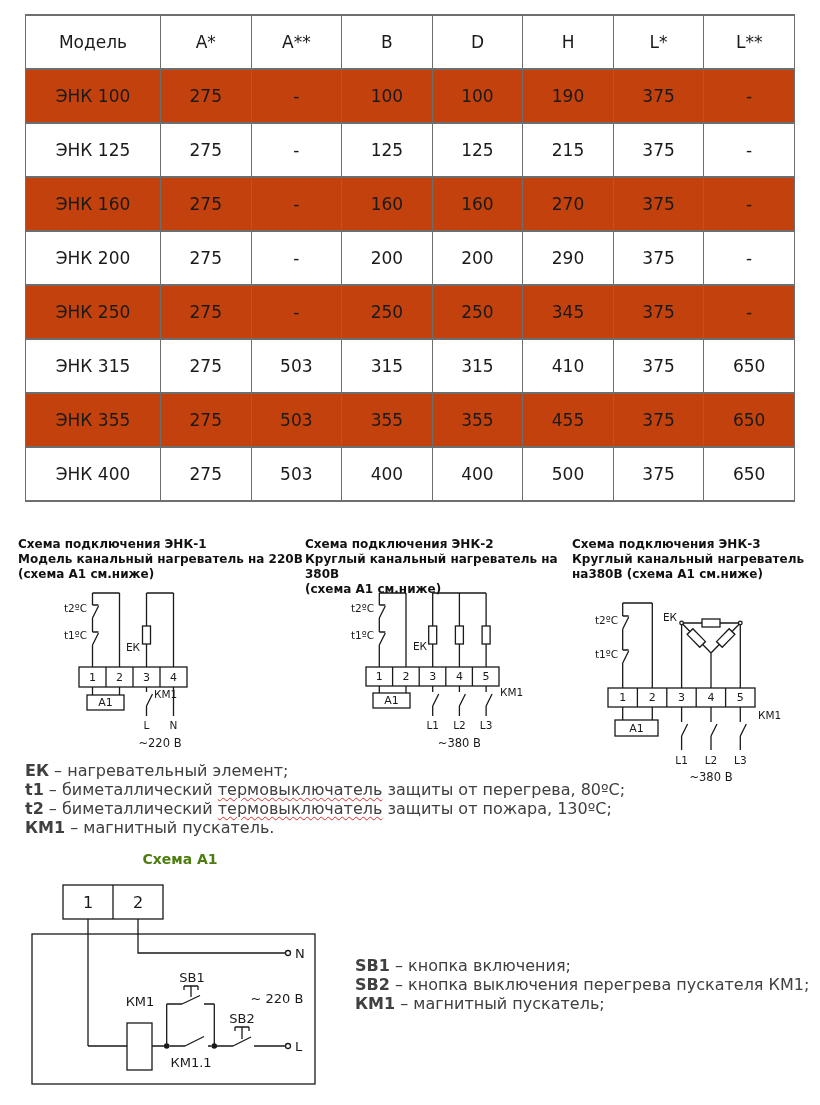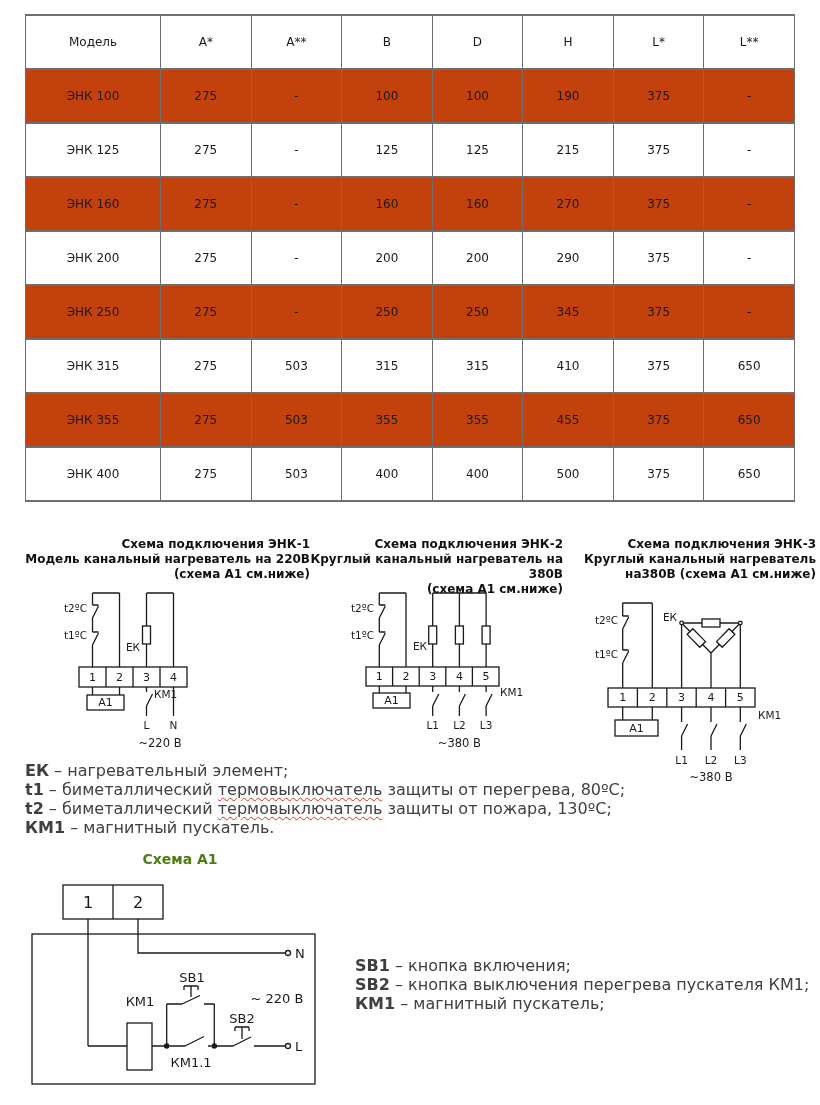--- a/index.html
+++ b/index.html
@@ -1,29 +1,29 @@
 <!DOCTYPE html>
 <html><head>
 <meta charset="utf-8">
 <style>
   * { margin:0; padding:0; box-sizing:border-box; }
   body { font-family:"DejaVu Sans","Liberation Sans",sans-serif; background:#fff; }
   #page { position:relative; width:820px; height:1105px; background:#fff; overflow:hidden; color:#1a1a1a; }
 
   
-  .dim-table { position:absolute; left:25px; top:14px; border-collapse:collapse; table-layout:fixed; width:770px; font-size:12px; }
+  .dim-table { position:absolute; left:25px; top:14px; border-collapse:collapse; table-layout:fixed; width:770px; font-size:17px; }
   .dim-table th, .dim-table td {
     border:1px solid #6e6e6e; border-top:2px solid #6e6e6e; border-bottom:2px solid #6e6e6e;
     height:54px; text-align:center; vertical-align:middle; font-weight:400; background:#fff;
   }
   .dim-table tr.shade td { background:#c2410c; }
   .col-model { width:135px; }
 
   
-  .sch-title { position:absolute; top:537px; text-align:right; font-weight:700; font-size:12px; line-height:15px; color:#111; }
+  .sch-title { position:absolute; top:537px; text-align:left; font-weight:700; font-size:12px; line-height:15px; color:#111; }
   .sch-title span { display:block; }
   #title-enk1 { left:18px;  width:292px; }
   #title-enk2 { left:305px; width:258px; }
   #title-enk3 { left:572px; width:244px; }
 
   svg { position:absolute; overflow:visible; }
   .wire path, .wire rect, .wire circle, .wire line { stroke:#1a1a1a; stroke-width:1.3; fill:none; }
   .wire rect.box { fill:#fff; }
   .wire circle.node { fill:#1a1a1a; stroke:none; }
   .wire circle.term { fill:#fff; }

